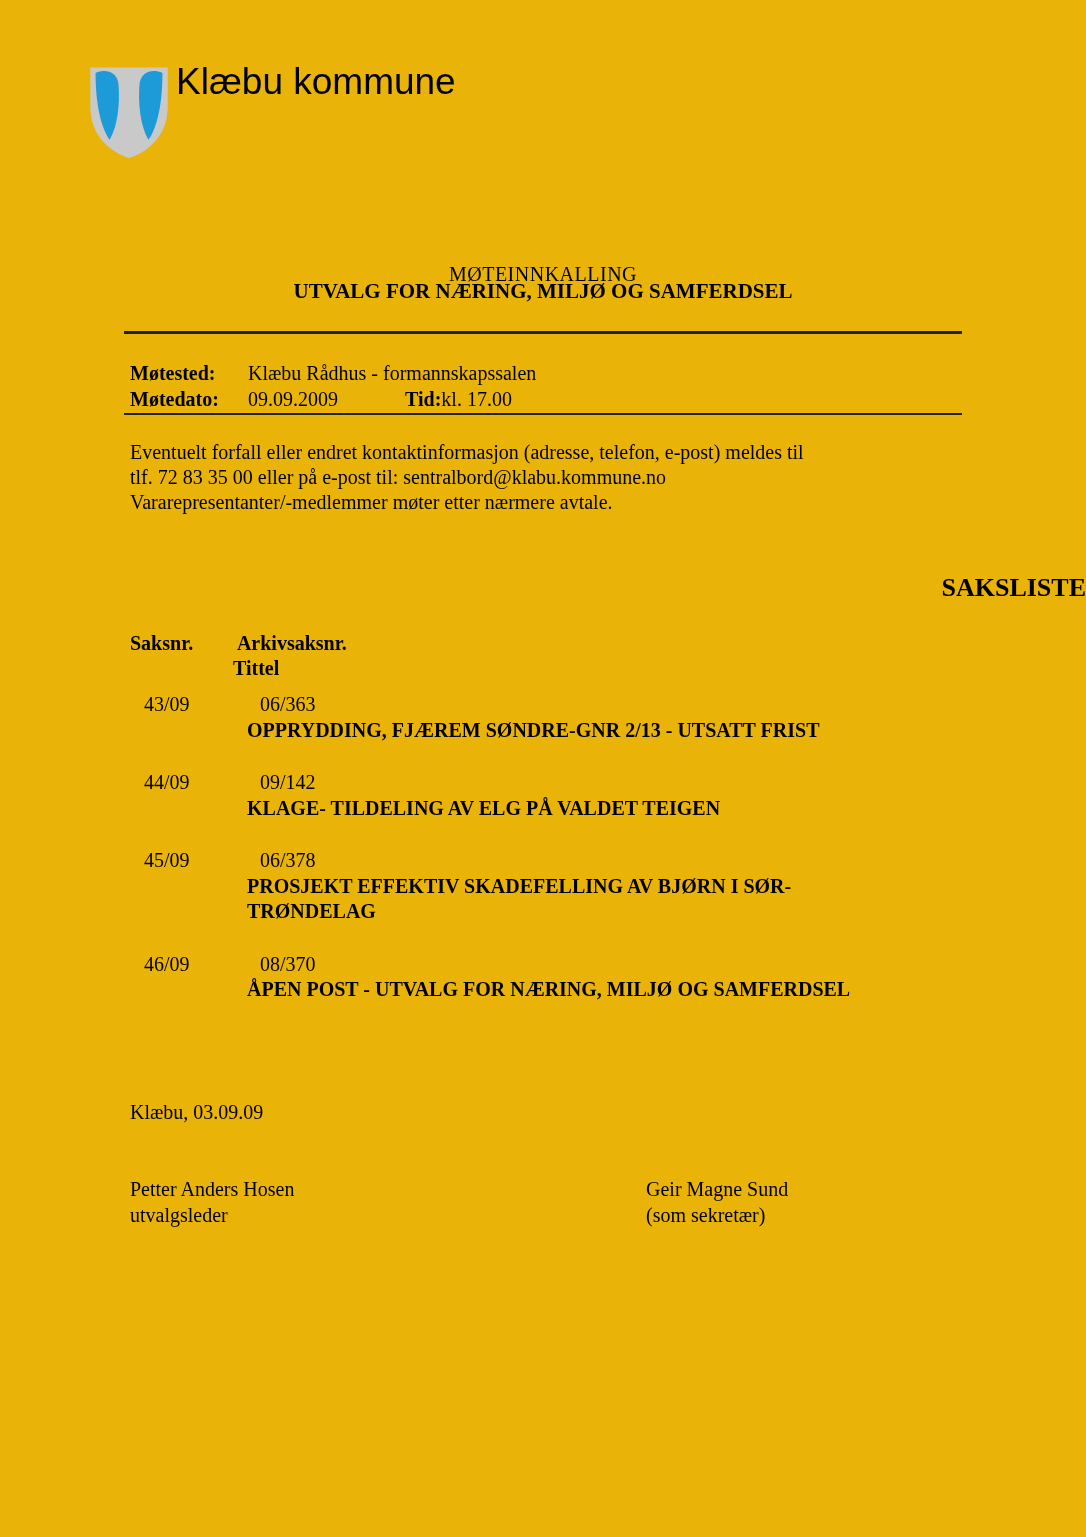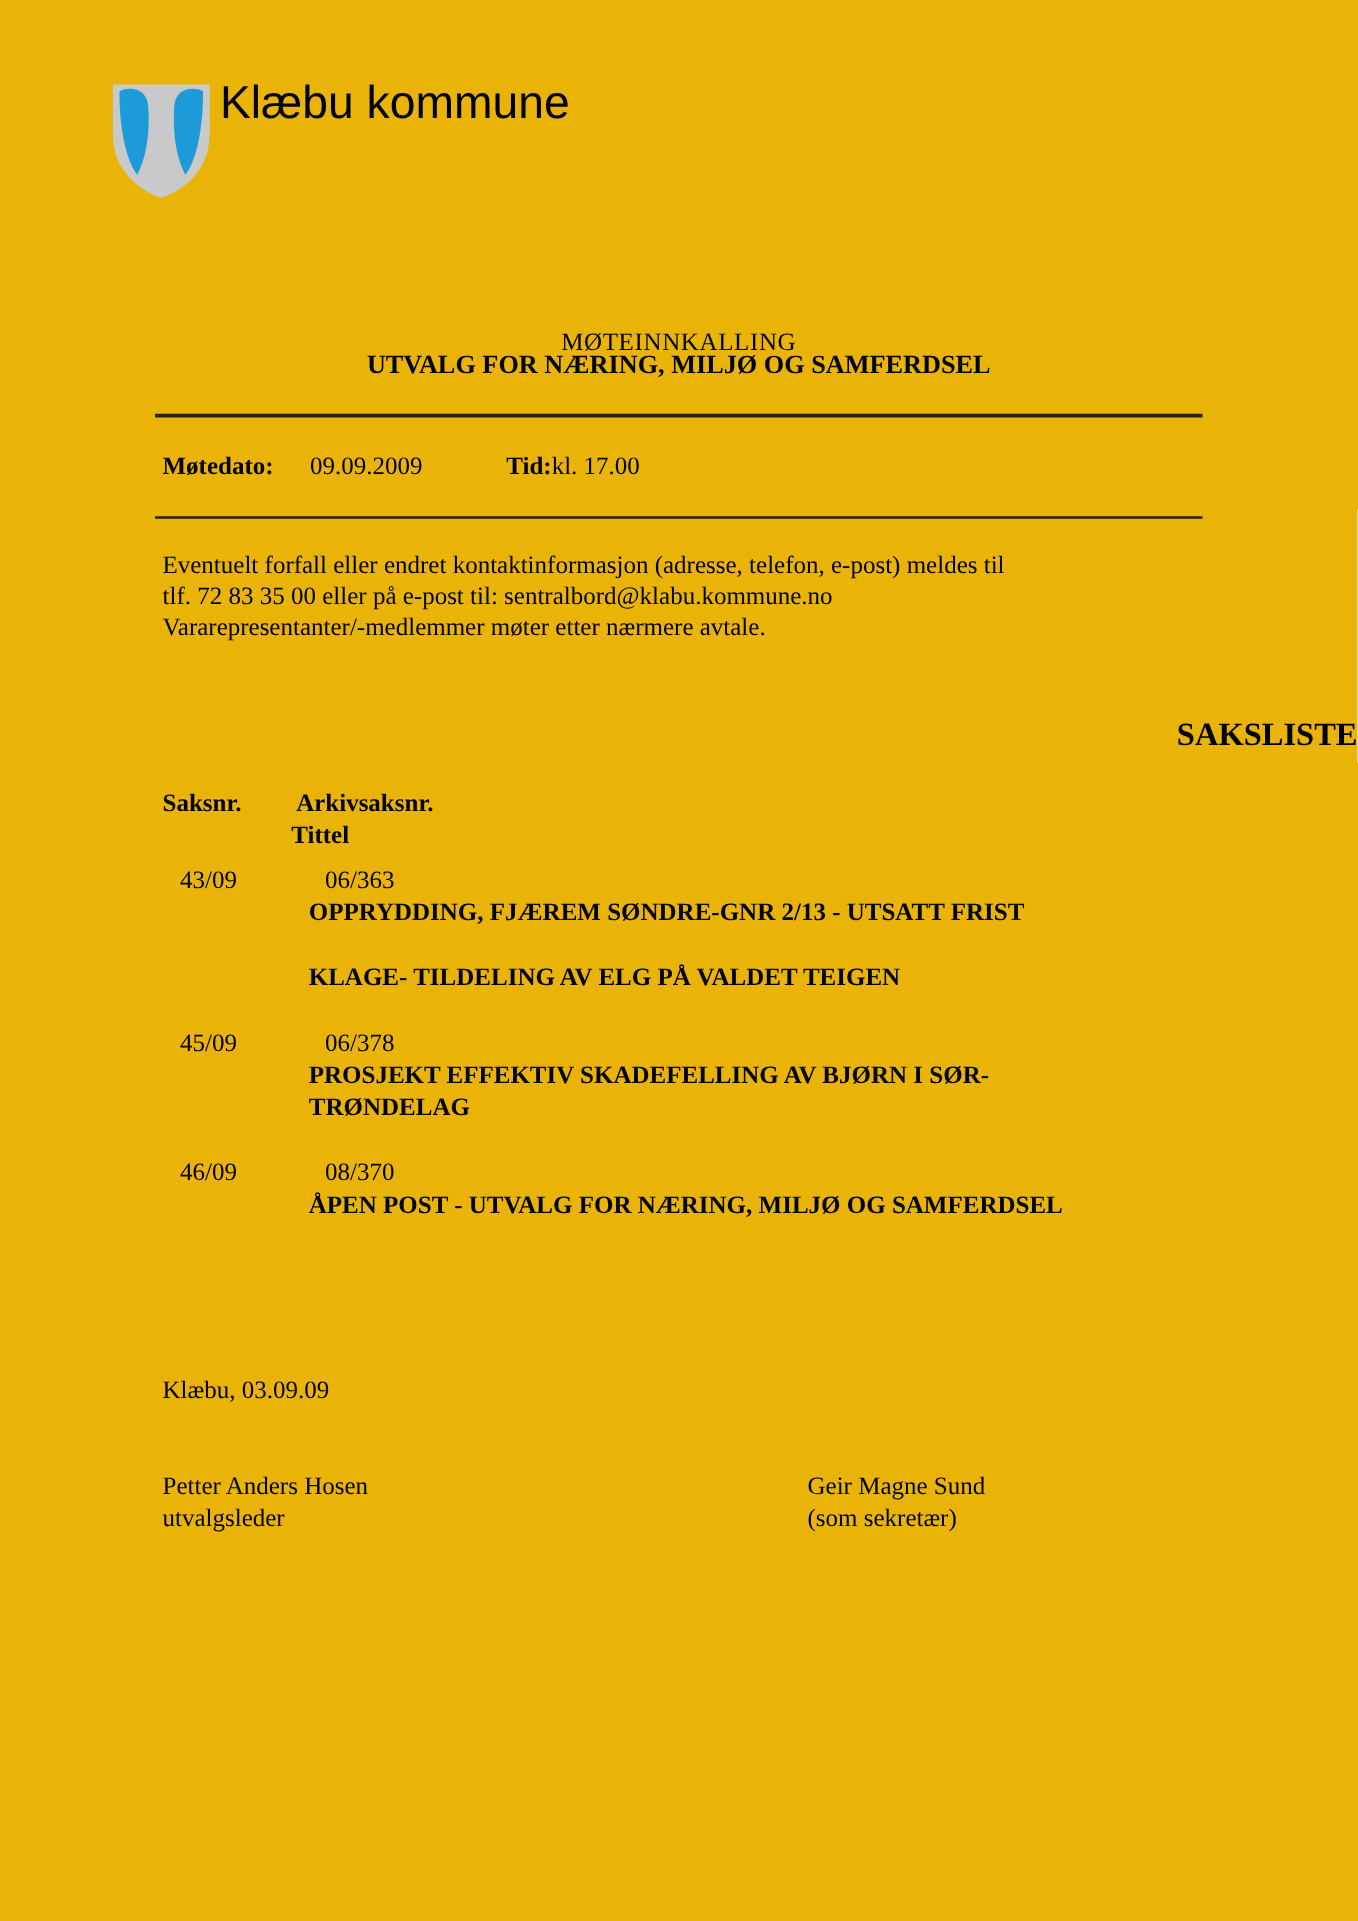--- a/index.html
+++ b/index.html
@@ -170,20 +170,24 @@
   </svg>
   <div class="logo-text">Klæbu kommune</div>
 
   <div class="doc-title">MØTEINNKALLING</div>
   <div class="doc-subtitle">UTVALG FOR NÆRING, MILJØ OG SAMFERDSEL</div>
 
   <div class="rule rule-1"></div>
 
   <div class="meeting">
     <div class="meeting-row">
+      <span class="meeting-label">Møtested:</span>
+      <span>Klæbu Rådhus - formannskapssalen</span>
+    </div>
+    <div class="meeting-row">
       <span class="meeting-label">Møtedato:</span>
       <span class="meeting-date">09.09.2009</span>
       <span class="meeting-time-label">Tid:</span>
       <span>kl. 17.00</span>
     </div>
   </div>
 
   <div class="rule rule-2"></div>
 
   <div class="notice">Eventuelt forfall eller endret kontaktinformasjon (adresse, telefon, e-post) meldes til
@@ -204,20 +208,24 @@
 
     <div class="case">
       <div class="case-nums">
         <span class="case-saksnr">43/09</span>
         <span>06/363</span>
       </div>
       <div class="case-title">OPPRYDDING, FJÆREM SØNDRE-GNR 2/13 - UTSATT FRIST</div>
     </div>
 
     <div class="case">
+      <div class="case-nums">
+        <span class="case-saksnr">44/09</span>
+        <span>09/142</span>
+      </div>
       <div class="case-title">KLAGE- TILDELING AV ELG PÅ VALDET TEIGEN</div>
     </div>
 
     <div class="case">
       <div class="case-nums">
         <span class="case-saksnr">45/09</span>
         <span>06/378</span>
       </div>
       <div class="case-title">PROSJEKT EFFEKTIV SKADEFELLING AV BJØRN I SØR-
 TRØNDELAG</div>

